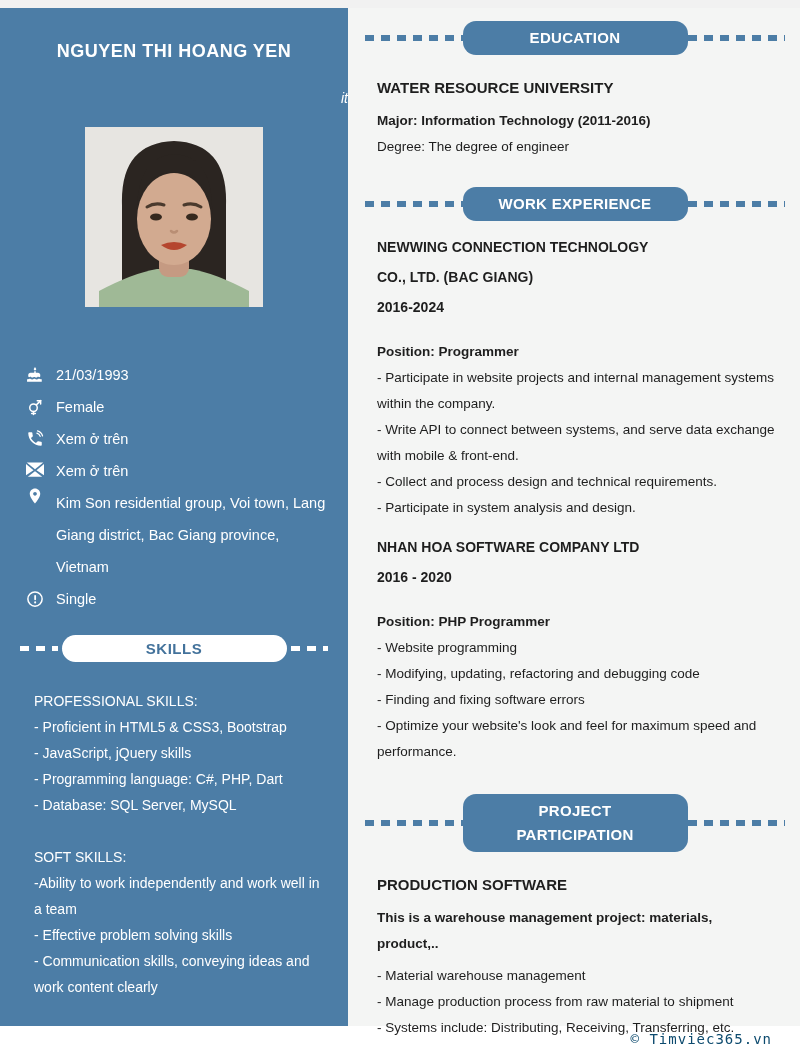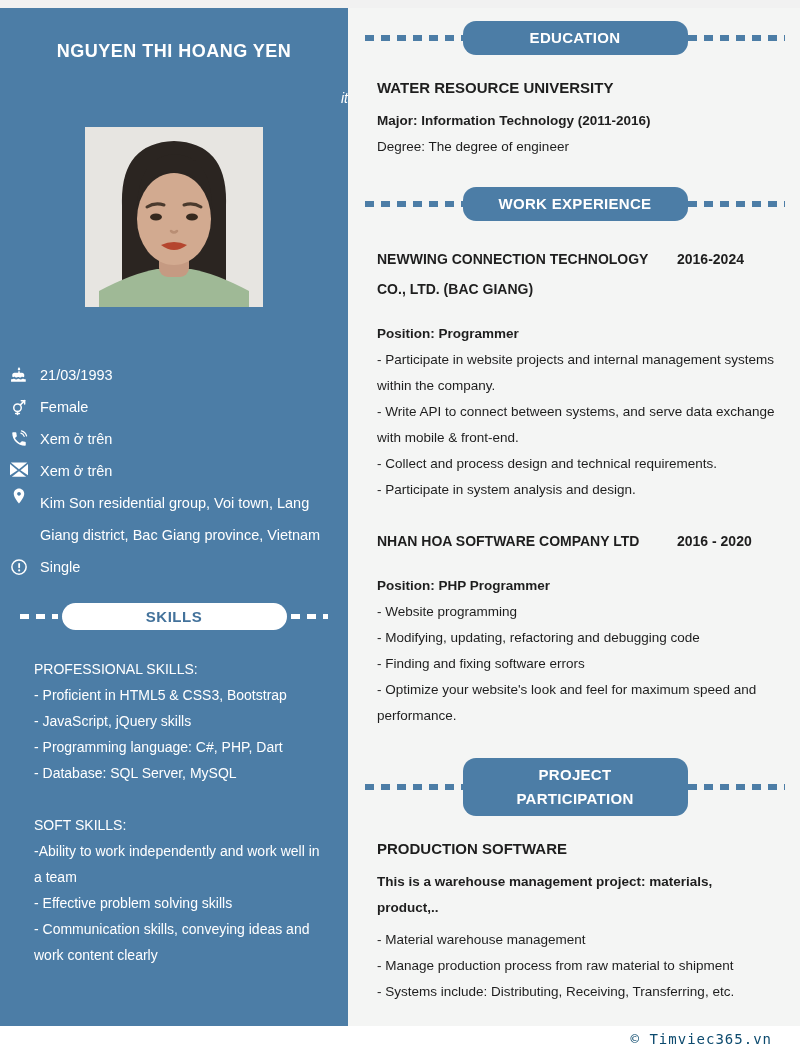--- a/index.html
+++ b/index.html
@@ -18,21 +18,21 @@
     padding: 26px 0 0 0; flex-shrink: 0;
   }
   .name {
     font-size: 18px; font-weight: bold; text-align: center;
     line-height: 34px; letter-spacing: 0.5px; padding: 0 28px;
   }
   .job-title { text-align: right; font-style: italic; font-size: 14px; margin-top: 22px; }
   .photo-wrap { width: 178px; height: 180px; margin: 21px auto 0 auto; overflow: hidden; }
   .photo-wrap svg { display: block; }
 
-  .contact { margin-top: 52px; padding: 0 18px 0 10px; }
+  .contact { margin-top: 52px; padding: 0 18px 0 26px; }
   .contact-row { display: flex; align-items: flex-start; }
   .contact-row.center-icon { align-items: flex-start; }
   .c-icon { width: 30px; flex-shrink: 0; padding-top: 7px; }
   .contact-row.center-icon .c-icon { padding-top: 0; }
   .c-text { font-size: 14.5px; line-height: 32px; }
 
   .side-sec-row { display: flex; align-items: center; margin-top: 20px; padding: 0 20px; }
   .side-dash { flex: 1; height: 5px;
     background: repeating-linear-gradient(90deg, #ffffff 0 9px, transparent 9px 16px); }
   .side-pill {
@@ -55,21 +55,21 @@
   .pill {
     width: 225px; min-height: 28px; background: #4c7da6; color: #ffffff;
     border-radius: 13px; display: flex; align-items: center; justify-content: center;
     text-align: center; font-weight: bold; font-size: 15px; letter-spacing: 0.3px;
     padding: 5px 28px; line-height: 24px;
   }
   .content { padding: 0 23px 0 29px; color: #1e1e1e; }
   .h-school { font-size: 15px; font-weight: bold; margin-top: 24px; }
   .b-line { font-size: 13.5px; line-height: 26px; }
   .bold { font-weight: bold; }
-  .job-head { display: flex; margin-top: 23px; }
+  .job-head { display: flex; justify-content: space-between; margin-top: 11px; flex-direction: column; }
   .job-company { font-size: 14px; font-weight: bold; line-height: 30px; width: 300px; }
   .job-dates { font-size: 14px; font-weight: bold; line-height: 30px; white-space: nowrap; }
   .job-pos { font-size: 13.5px; font-weight: bold; margin-top: 22px; }
   .job-bullets { margin-top: 6px; }
   .mt12 { margin-top: 12px; }
   .sec-gap-work { margin-top: 27px; }
   .sec-gap-proj { margin-top: 29px; }
 
   
   .bottom-strip {

